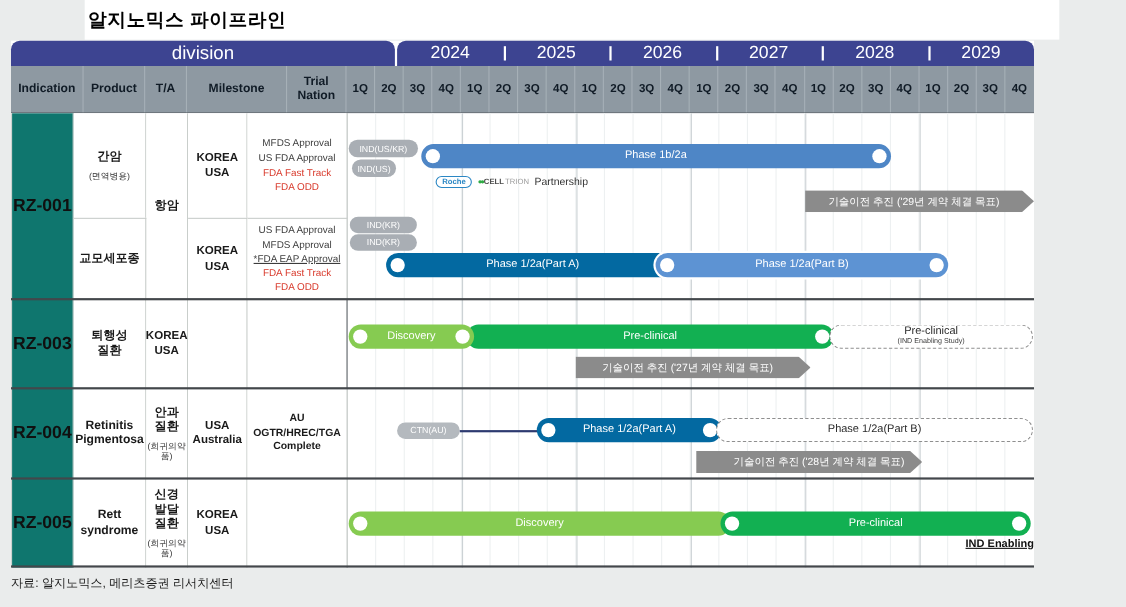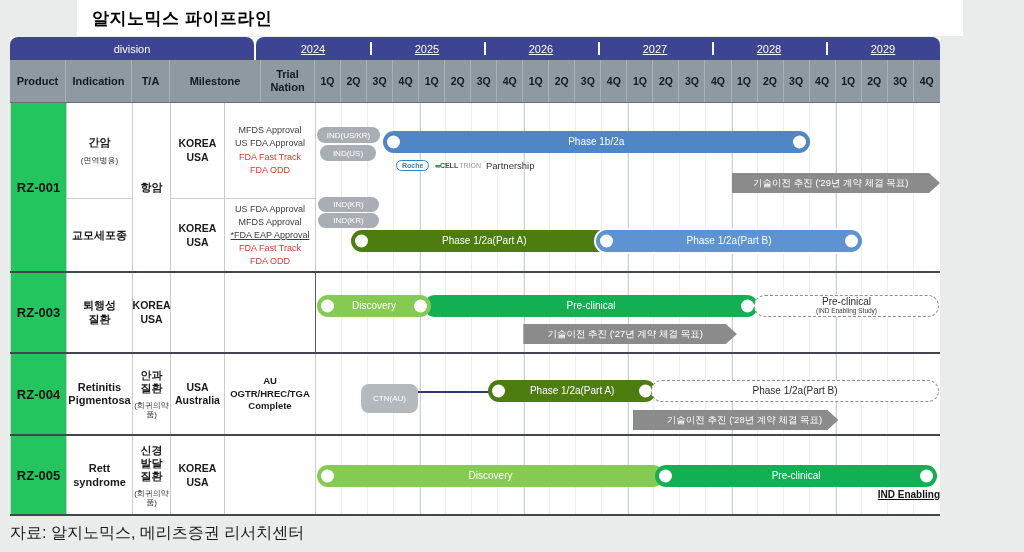--- a/index.html
+++ b/index.html
@@ -1,29 +1,29 @@
 <!DOCTYPE html>
 <html><head>
 <meta charset="utf-8">
 <style>
   * { box-sizing: border-box; margin: 0; padding: 0; }
   html,body { width:1024px; height:552px; }
   body { background:#eaecec; font-family:"Liberation Sans","DejaVu Sans",sans-serif; position:relative; overflow:hidden; }
 
   .title-strip { position:absolute; left:77px; top:0; width:886px; height:36px; background:#ffffff; }
-  .page-title { position:absolute; left:92px; top:7px; font-size:17px; font-weight:bold; color:#000; letter-spacing:.5px; }
+  .page-title { position:absolute; left:80px; top:7px; font-size:17px; font-weight:bold; color:#000; letter-spacing:.5px; }
 
   .table { position:absolute; left:10px; top:37px; width:930px; height:479px; background:#fff; }
 
   
   .hdr1 { position:absolute; top:0; left:0; width:930px; height:23px; display:flex; }
-  .division-block { width:244px; margin-right:2px; background:#3d4491; border-radius:8px 8px 0 0;
-    color:#fff; font-size:11px; display:flex; align-items:center; justify-content:center; }
+  .division-block { width:349px; margin-right:2px; background:#3d4491; border-radius:8px 8px 0 0;
+    color:#fff; font-size:17px; display:flex; align-items:center; justify-content:center; }
   .years-block { flex:1; background:#3d4491; border-radius:8px 8px 0 0; display:flex; }
-  .year-cell { flex:1; color:#fff; font-size:11px; display:flex; align-items:center; justify-content:center; position:relative;text-decoration:underline; }
+  .year-cell { flex:1; color:#fff; font-size:16px; display:flex; align-items:center; justify-content:center; position:relative; }
   .year-cell + .year-cell::before { content:""; position:absolute; left:0; top:5px; bottom:5px; width:2px; background:#fff; }
 
   
   .hdr2 { position:absolute; top:23px; left:0; width:930px; height:43px; display:flex; background:#8e99a2; border-bottom:1px solid #686f75; }
   .colhead { display:flex; align-items:center; justify-content:center; text-align:center;
     font-weight:bold; font-size:11px; color:#101b26; border-right:1px solid #a6b0b7; white-space:pre-line; line-height:1.15; }
   .w-product{width:56px} .w-indication{width:66px} .w-ta{width:38px} .w-nation{width:54px} .w-milestone{width:91px}
   .q-head { width:26.0417px; display:flex; align-items:center; justify-content:center;
     font-weight:bold; font-size:10.5px; color:#101b26; border-right:1px solid #a6b0b7; }
   .q-head:last-child { border-right:none; }
@@ -31,39 +31,39 @@
   
   .tbody { position:absolute; top:66px; left:0; width:930px; height:413px; background:#fff; }
   .grid { position:absolute; left:305px; top:0; width:625px; height:413px; display:flex; border-left:1px solid #5a6065; }
   .q-col { width:26.0417px; height:100%; border-right:1px solid #edf0f1; }
   .q-col.ys { border-left:1px solid #ccd2d5; }
   .q-col:last-child { border-right:none; }
 
   .rowblock { position:absolute; left:0; width:306px; display:grid; border-left:1px solid #cdd2cf; }
   .cell { border-right:1px solid #c9cecb; background:#fff; display:flex; flex-direction:column;
     align-items:center; justify-content:center; text-align:center; white-space:pre-line; }
-  .product-cell { background:#22c55e; font-weight:bold; font-size:13px; color:#101010; }
+  .product-cell { background:#0f766e; font-weight:bold; font-size:16px; color:#101010; }
   .main-txt { font-weight:bold; font-size:11px; color:#1a1a1a; line-height:1.2; white-space:pre-line; }
   .note-txt { font-size:8px; color:#333; line-height:1.15; white-space:pre-line; margin-top:6px; }
   .nation-txt { font-weight:bold; font-size:10.5px; color:#1a1a1a; line-height:1.25; white-space:pre-line; }
   .mile-bold { font-weight:bold; font-size:9.5px; color:#1a1a1a; line-height:1.3; white-space:pre-line; }
   .m-line { font-size:9px; line-height:1.45; color:#3c3c3c; }
   .m-line.red { color:#d8392b; }
   .m-line.dark-underline { text-decoration:underline; }
   .subsep { border-top:1px solid #c9cecb; }
 
   .sep { position:absolute; left:0; width:930px; height:2px; background:#43474b; z-index:5; }
 
   
   .gantt { position:absolute; left:305px; top:0; width:625px; height:413px; z-index:6; }
   .bar { position:absolute; border-radius:11px; display:flex; align-items:center; justify-content:center;
     color:#fff; font-size:10px; line-height:1.05; }
   .bar.blue  { background:#4e86c6; }
   .bar.blueB { background:#5d93d3; box-shadow:0 0 0 2px #fff; }
-  .bar.navy  { background:#4d7c0f;align-items:center; }
+  .bar.navy  { background:#0369a1;align-items:center; }
   .bar.lgreen{ background:#86cb51; }
   .bar.green { background:#12b052; }
   .bar.dashed{ background:#fff; border:1.5px dashed #8f8f8f; color:#2b2b2b; flex-direction:column; }
   .bar.dashed .sub { font-size:6.5px; color:#3a3a3a; }
   .circ { position:absolute; width:13px; height:13px; border-radius:50%; background:#fff; top:50%; transform:translateY(-50%); }
   .circ.l { left:4px; } .circ.r { right:4px; }
 
   .pill { position:absolute; background:#a9aeb4; color:#fff; font-size:8px; border-radius:8px;
     display:flex; align-items:center; justify-content:center; }
   .pill.light { background:#b4b9be; }
@@ -78,21 +78,21 @@
   .roche-logo { border:1px solid #2b87c4; color:#2b87c4; font-size:7px; font-weight:bold;
     border-radius:8px; padding:1px 5px; background:#fff; }
   .celltrion-logo { font-size:7px; font-weight:bold; color:#4a4a4a; display:flex; align-items:center; gap:1px; }
   .celltrion-logo .dots { color:#2faa44; font-size:7px; letter-spacing:-2px; }
   .celltrion-logo .lite { color:#9a9a9a; font-weight:normal; }
   .pship-label { font-size:9.5px; color:#333; }
 
   .gtext { position:absolute; font-size:10px; font-weight:bold; color:#111; text-align:right;
     text-decoration:underline; }
 
-  .source { position:absolute; left:10px; top:523px; font-size:16px; color:#1a1a1a; }
+  .source { position:absolute; left:10px; top:523px; font-size:11px; color:#1a1a1a; }
 </style>
 </head>
 <body>
 
 <div class="title-strip"></div>
 <div class="page-title">알지노믹스 파이프라인</div>
 
 <div class="table">
 
   <div class="hdr1">
@@ -101,22 +101,22 @@
         <div class="year-cell">2024</div>
         <div class="year-cell">2025</div>
         <div class="year-cell">2026</div>
         <div class="year-cell">2027</div>
         <div class="year-cell">2028</div>
         <div class="year-cell">2029</div>
       </div>
   </div>
 
   <div class="hdr2">
+    <div class="colhead w-indication">Indication</div>
     <div class="colhead w-product">Product</div>
-    <div class="colhead w-indication">Indication</div>
     <div class="colhead w-ta">T/A</div>
     <div class="colhead w-milestone">Milestone</div>
     <div class="colhead w-nation">Trial
 Nation</div>
     <div style="display:flex" id="qheads">
         <div class="q-head">1Q</div>
         <div class="q-head">2Q</div>
         <div class="q-head">3Q</div>
         <div class="q-head">4Q</div>
         <div class="q-head">1Q</div>
@@ -254,21 +254,21 @@
       </div>
     </div>
 
     <div class="sep" style="top:168px"></div>
     <div class="sep" style="top:249px"></div>
     <div class="sep" style="top:331px"></div>
     <div class="sep" style="top:411px"></div>
 
     <div class="gantt" id="gantt">
         <div class="pill" style="left: 2px; top: 24px; width: 63px; height: 16px;">IND(US/KR)</div>
-        <div class="pill" style="left: 5px; top: 42px; width: 56px; height: 16px;">IND(US)</div>
+        <div class="pill" style="left: 5px; top: 42px; width: 40px; height: 16px;">IND(US)</div>
         <div class="bar blue" style="left: 67.7083px; width: 427.083px; top: 28px; height: 22px; z-index: 1;">
           <div>Phase 1b/2a</div>
           <div class="circ l"></div>
           <div class="circ r"></div>
         </div>
         <div class="partnership" style="left: 81px; top: 54px;">
           <div class="roche-logo">Roche</div>
           <div class="celltrion-logo">
             <div class="dots">●●</div>
             <span>CELL</span>
@@ -296,21 +296,21 @@
         </div>
         <div class="bar green" style="left: 109.375px; width: 333.333px; top: 192px; height: 22px; z-index: 1;">
           <div>Pre-clinical</div>
           <div class="circ r"></div>
         </div>
         <div class="bar dashed" style="left: 438.802px; width: 185.417px; top: 192px; height: 22px; z-index: 1;">
           <div>Pre-clinical</div>
           <div class="sub">(IND Enabling Study)</div>
         </div>
         <div class="arrow" style="left: 208.333px; width: 213.542px; top: 221px; height: 20px;">기술이전 추진 ('27년 계약 체결 목표)</div>
-        <div class="pill light" style="left: 46px; top: 281px; width: 57px; height: 29px;">CTN(AU)</div>
+        <div class="pill light" style="left: 46px; top: 281px; width: 57px; height: 15px;">CTN(AU)</div>
         <div class="connector" style="left: 103.385px; width: 71.0938px; top: 288px;"></div>
         <div class="bar navy" style="left: 173.177px; width: 167.969px; top: 277px; height: 22px; z-index: 1;">
           <div>Phase 1/2a(Part A)</div>
           <div class="circ l"></div>
           <div class="circ r"></div>
         </div>
         <div class="bar dashed" style="left: 335.938px; width: 288.281px; top: 277px; height: 22px; z-index: 1;">
           <div>Phase 1/2a(Part B)</div>
         </div>
         <div class="arrow" style="left: 317.708px; width: 205.729px; top: 307px; height: 20px; padding-left: 28px;">기술이전 추진 ('28년 계약 체결 목표)</div>

